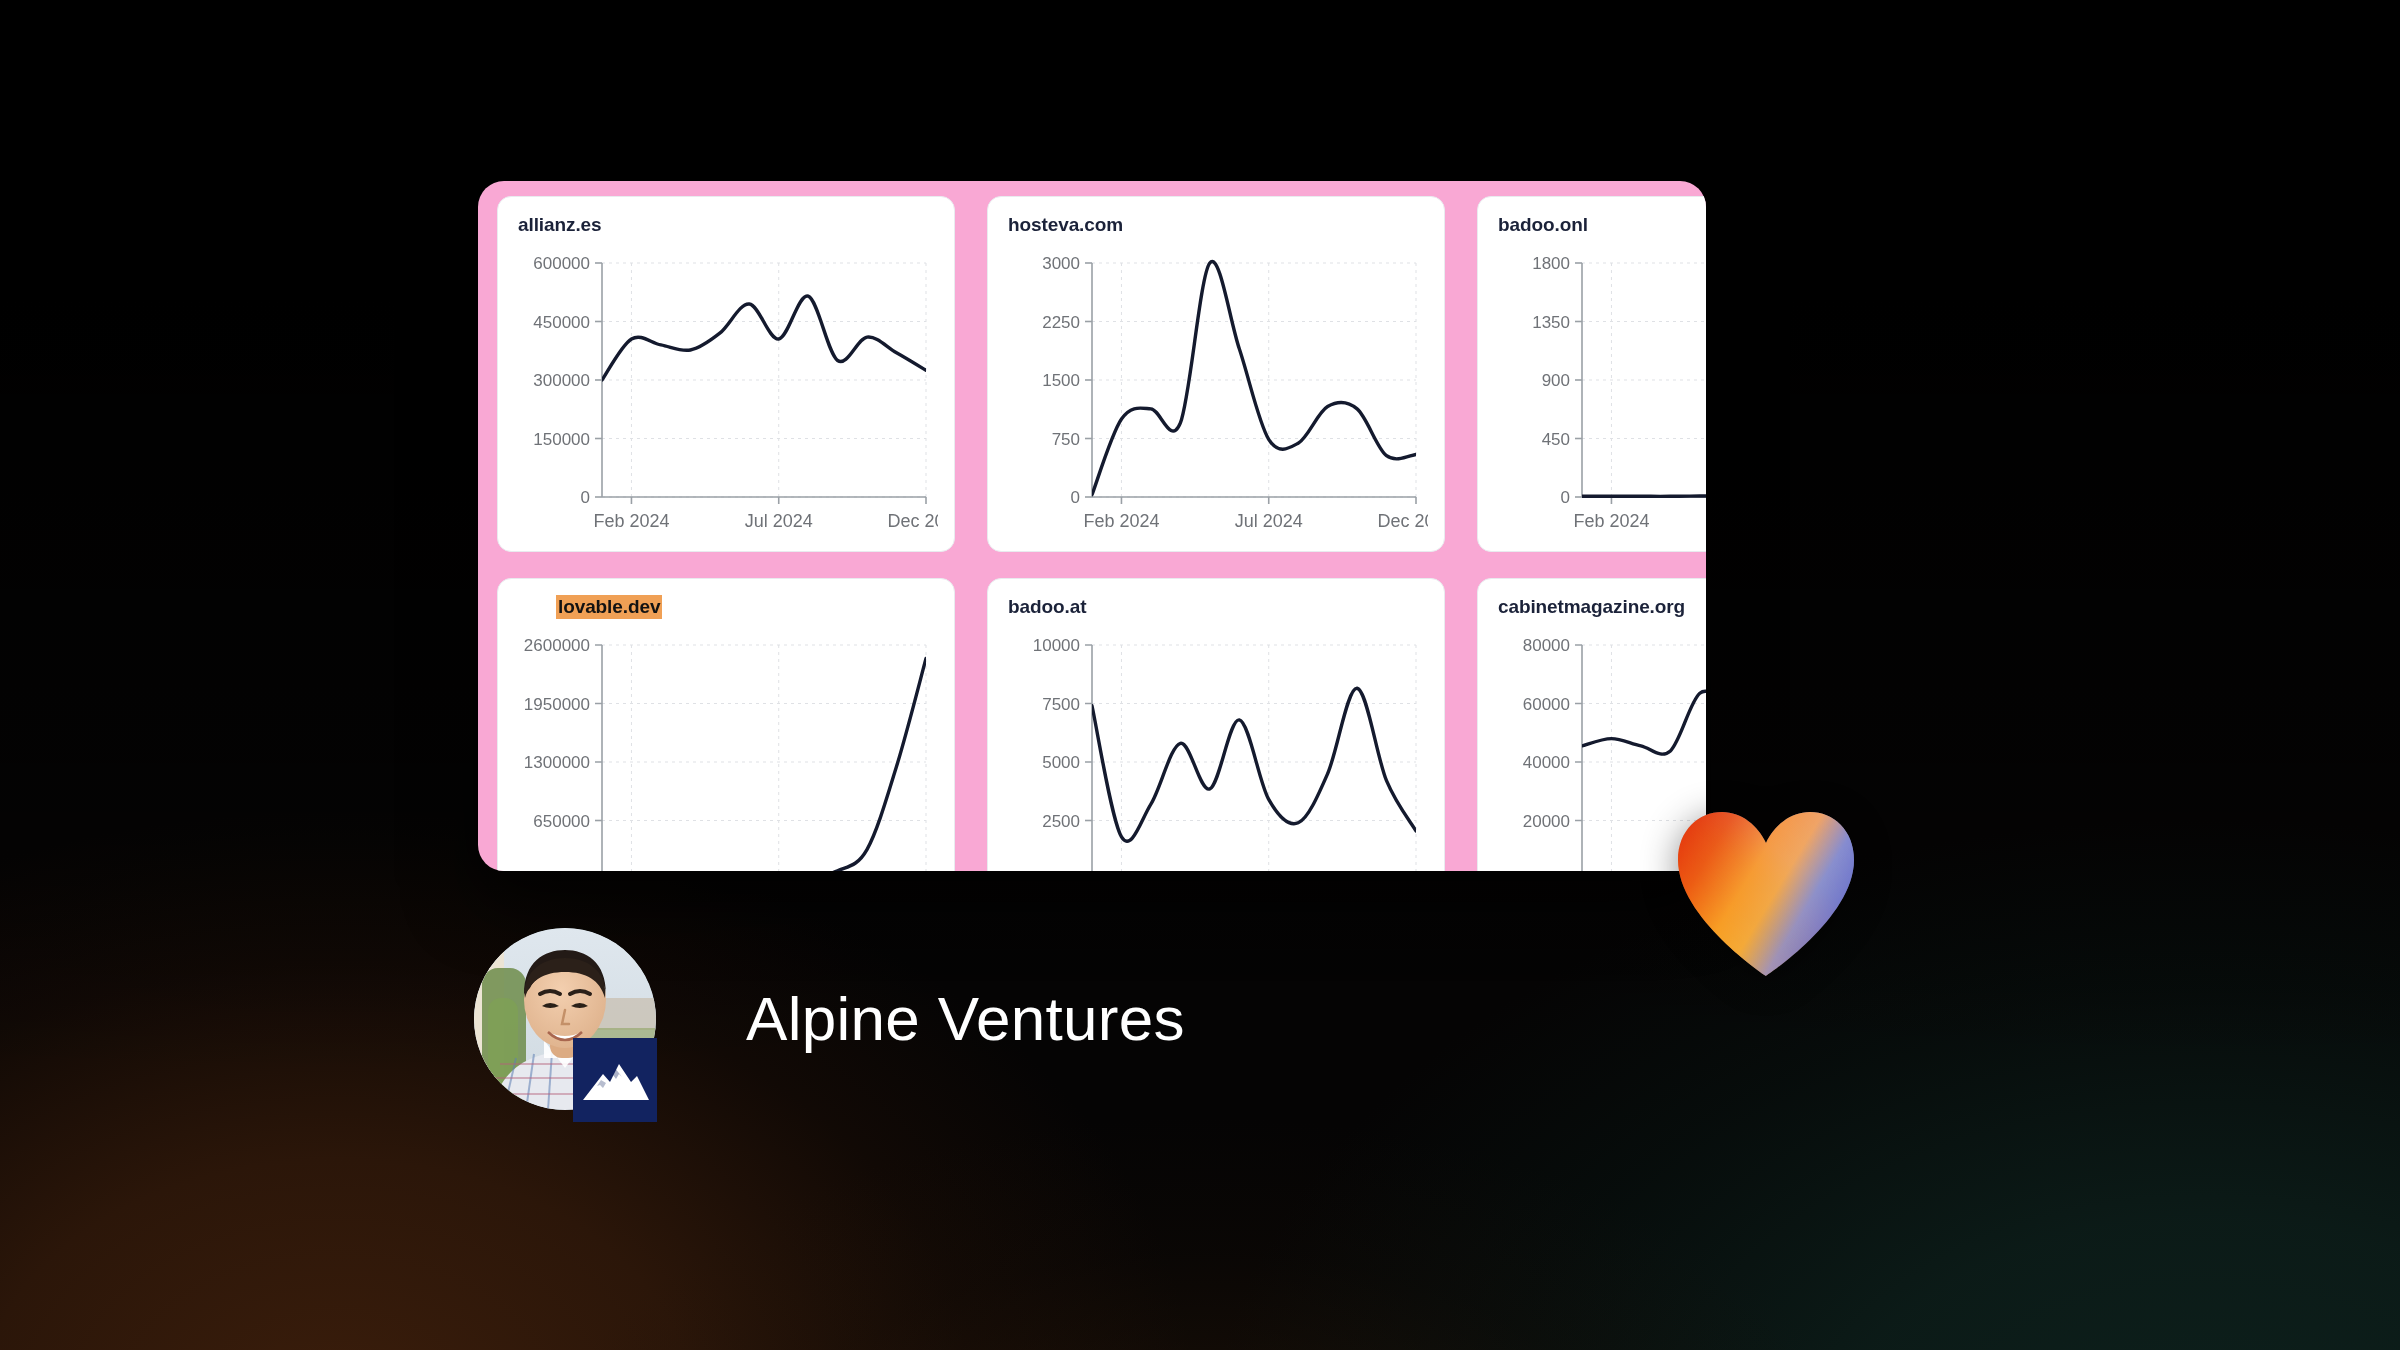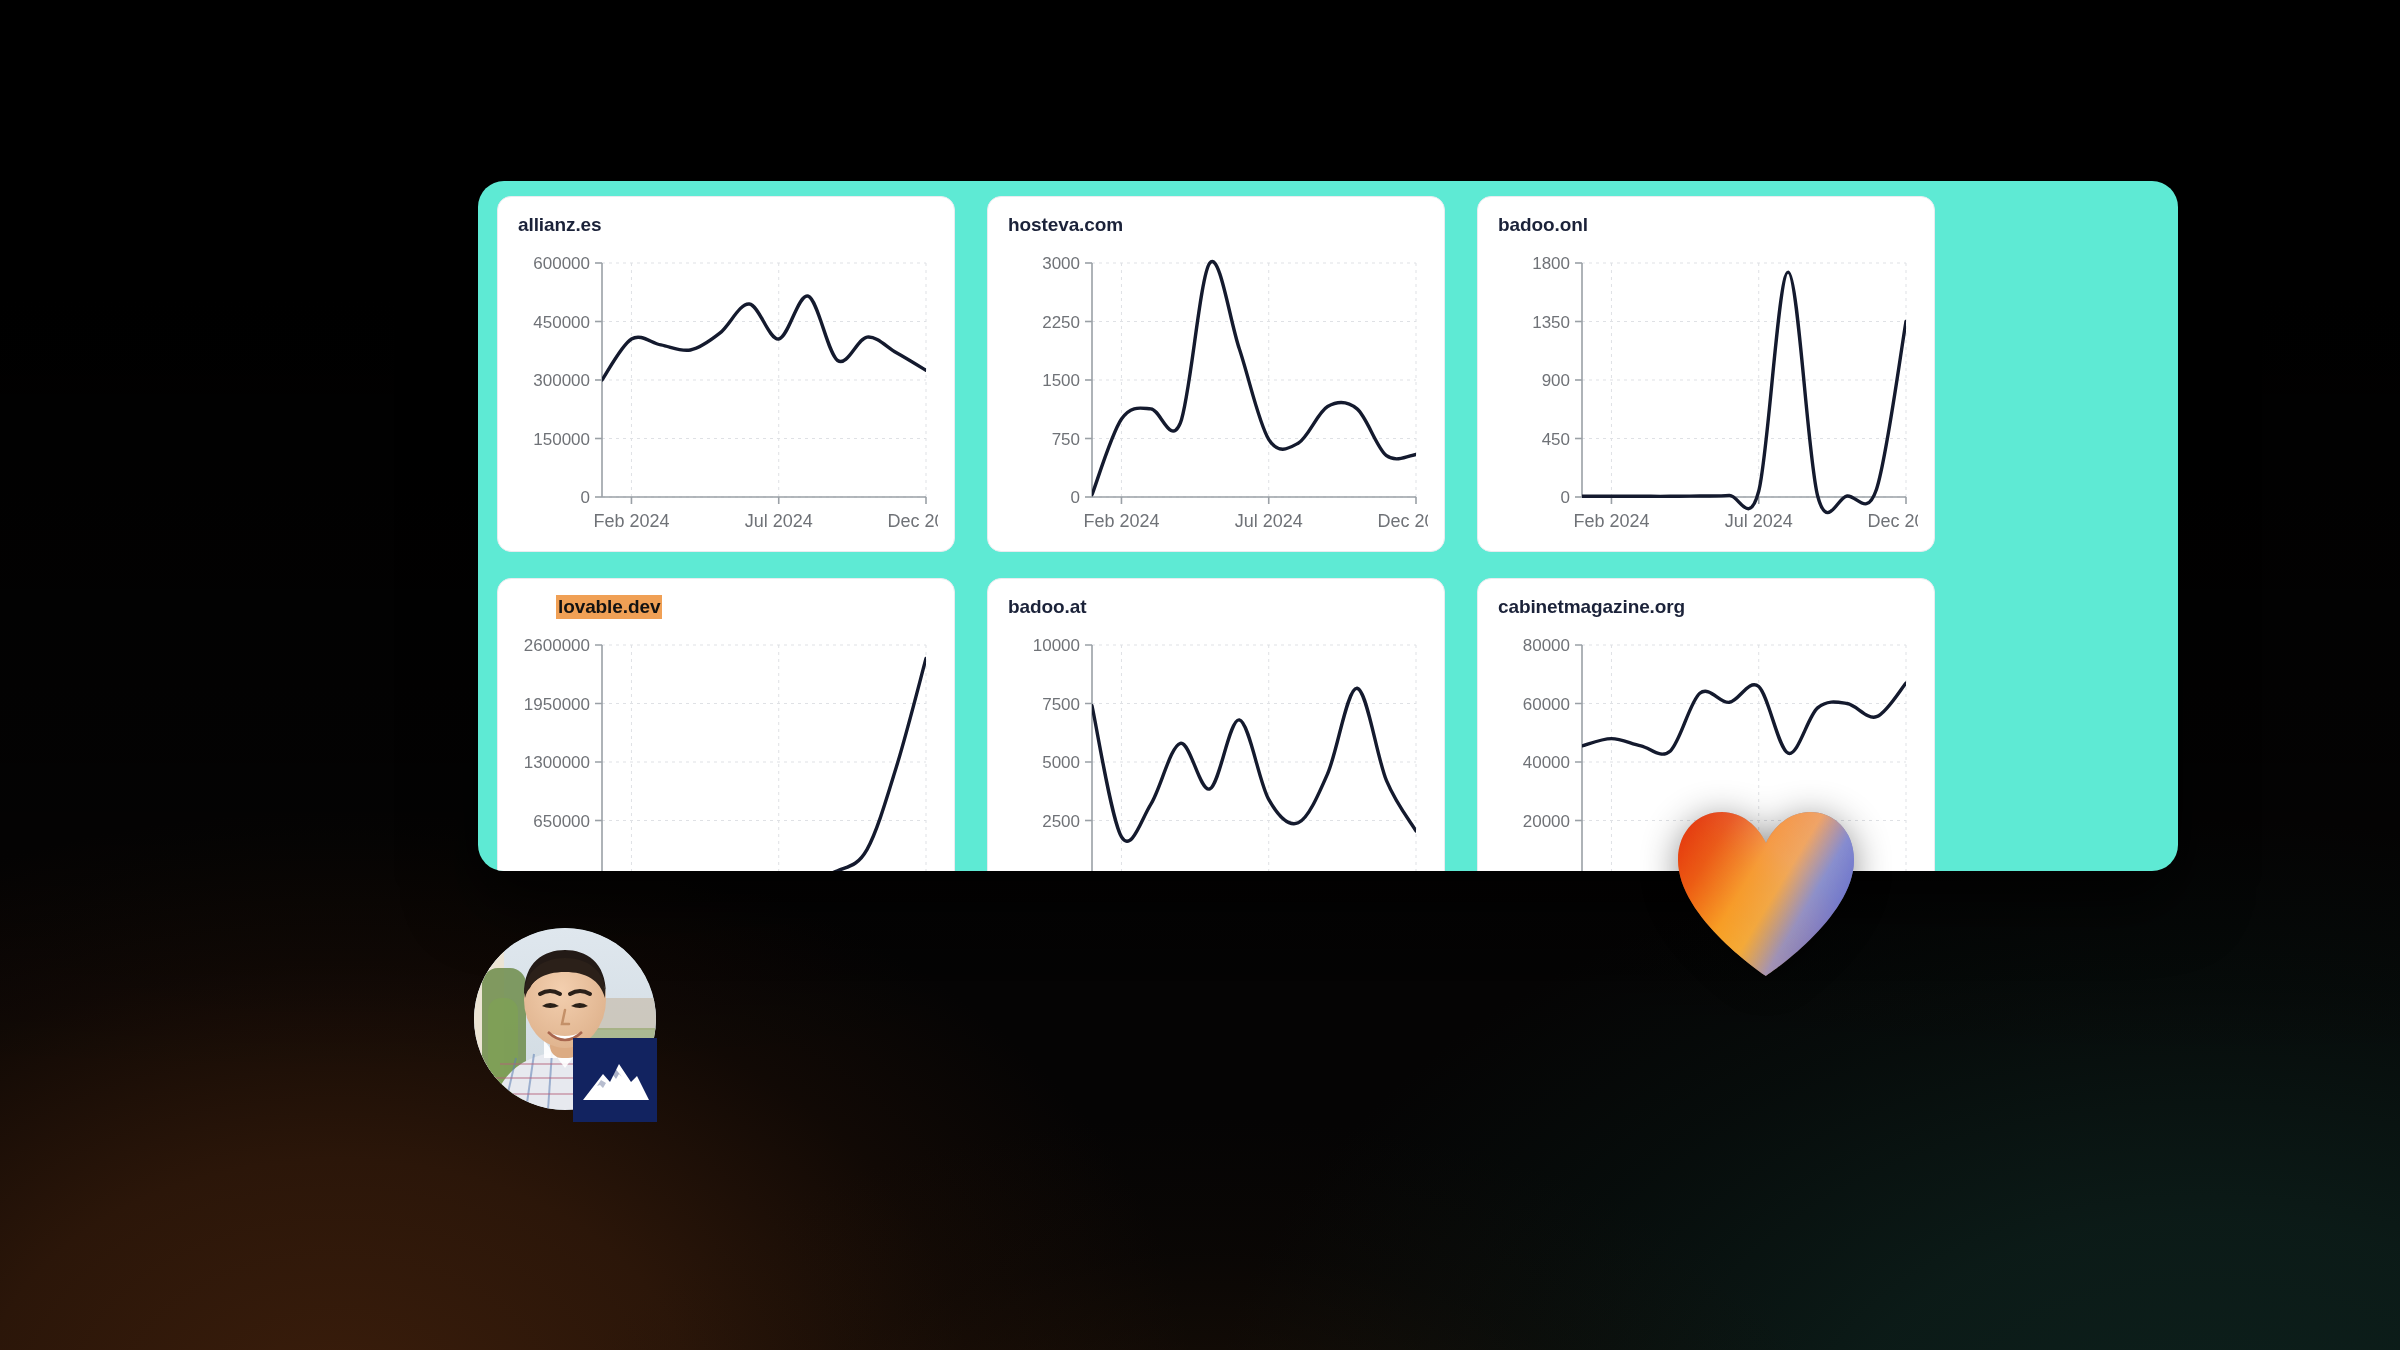--- a/index.html
+++ b/index.html
@@ -28,22 +28,22 @@
   }
   #bg-vignette {
     position:absolute; inset:0;
     background: linear-gradient(180deg, #000 0%, #000 22%, rgba(0,0,0,0.55) 48%, rgba(0,0,0,0.18) 66%, rgba(0,0,0,0) 80%);
   }
 
   
   #dashboard-card {
     position:absolute;
     left:478px; top:181px;
-    width:1700px; height:690px;
-    background:#5eead4;
+    width:1228px; height:690px;
+    background:#f9a8d4;
     border-radius:26px;
     overflow:hidden;
     box-shadow: 0 26px 70px rgba(0,0,0,0.75);
   }
   .grid {
     position:absolute;
     left:19px; top:15px;
     width:1420px;
     display:grid;
     grid-template-columns: repeat(3, 458px);
@@ -449,14 +449,15 @@
       <svg viewBox="0 0 84 84" width="84" height="84" aria-hidden="true">
         <rect width="84" height="84" fill="#122360"></rect>
         <path d="M10 62 L30 36 L37 44 L46 26 L58 44 L64 38 L76 62 Z" fill="#ffffff"></path>
         <path d="M42 30 L37 38 L40 37 L43 41 L46 36 L49 39 Z" fill="#122360" opacity="0.35"></path>
         <path d="M28 42 L24 48 L27 47 L30 50 L33 45 Z" fill="#122360" opacity="0.3"></path>
       </svg>
     </div>
   </div>
 
   <div id="footer-text">
+    <div id="brand-title">Alpine Ventures</div>
   </div>
 </div>
 
 </body></html>

